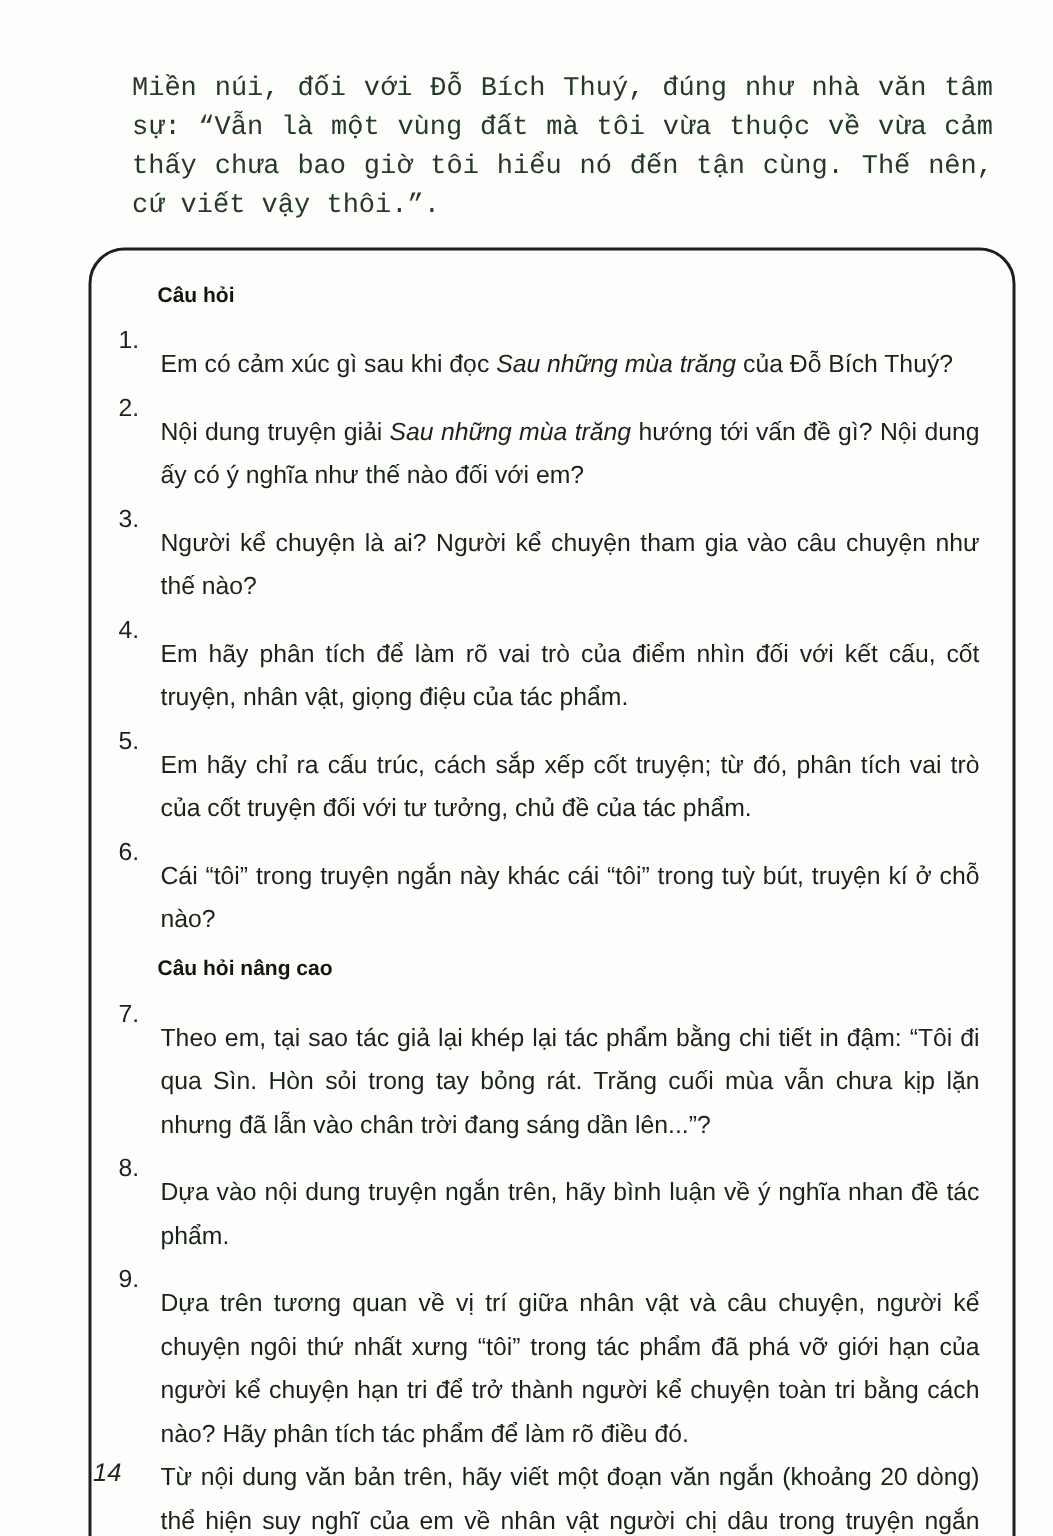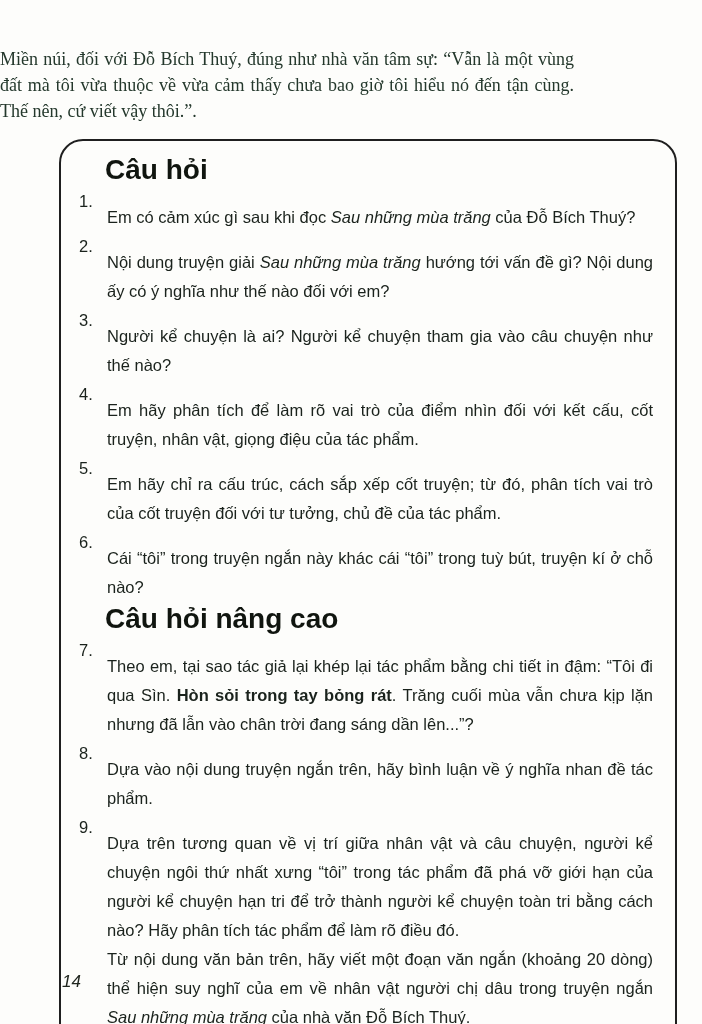--- a/index.html
+++ b/index.html
@@ -13,22 +13,23 @@
   html,body{margin:0;padding:0;background:#ffffff;}
   .page{
     position:relative;
     width:702px;height:1024px;
     background:var(--page-bg);
     overflow:hidden;
     padding-top:46px;
   }
   
   .intro{
+    margin-left:88px;
     width:574px;
-    font-family:Liberation Serif, serif;
+    font-family:Liberation Mono, monospace;
     font-size:18px;
     line-height:26px;
     color:var(--serif-ink);
     text-align:justify;
   }
   .intro p{margin:0;}
   .intro p + p{margin-top:7px;}
   
   .qbox{
     margin:15px 0 0 59px;
@@ -37,32 +38,32 @@
     border:2px solid var(--border-ink);
     border-radius:24px;
     padding:12px 22px 14px 18px;
     font-family:"Liberation Sans", sans-serif;
     font-size:16.5px;
     line-height:29px;
     color:var(--sans-ink);
   }
   .qbox h2{
     margin:0 0 0 26px;
-    font-size:28px;
+    font-size:14px;
     line-height:34px;
     font-weight:bold;
     color:var(--heading-ink);
     font-family:"Liberation Sans", sans-serif;
   }
   .q-item{display:flex;margin:0;}
   .q-num{flex:none;width:28px;}
   .q-text{flex:1;text-align:justify;margin-top:16px;}
   .q-prose{margin:0 0 0 28px;text-align:justify;}
   .seg.it{font-style:italic;}
-  .seg.bd{font-weight:bold;}
+  .seg.bd{font-weight:normal;}
   
   .page-num{
     position:absolute;
     left:62px;top:972px;
     font-family:"Liberation Sans", sans-serif;
     font-size:17px;
     color:#20261f;
     font-style:italic;
   }
 </style>

